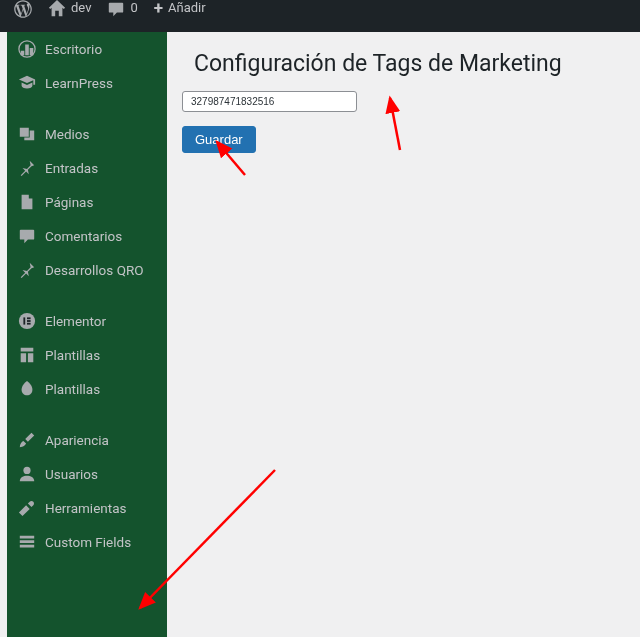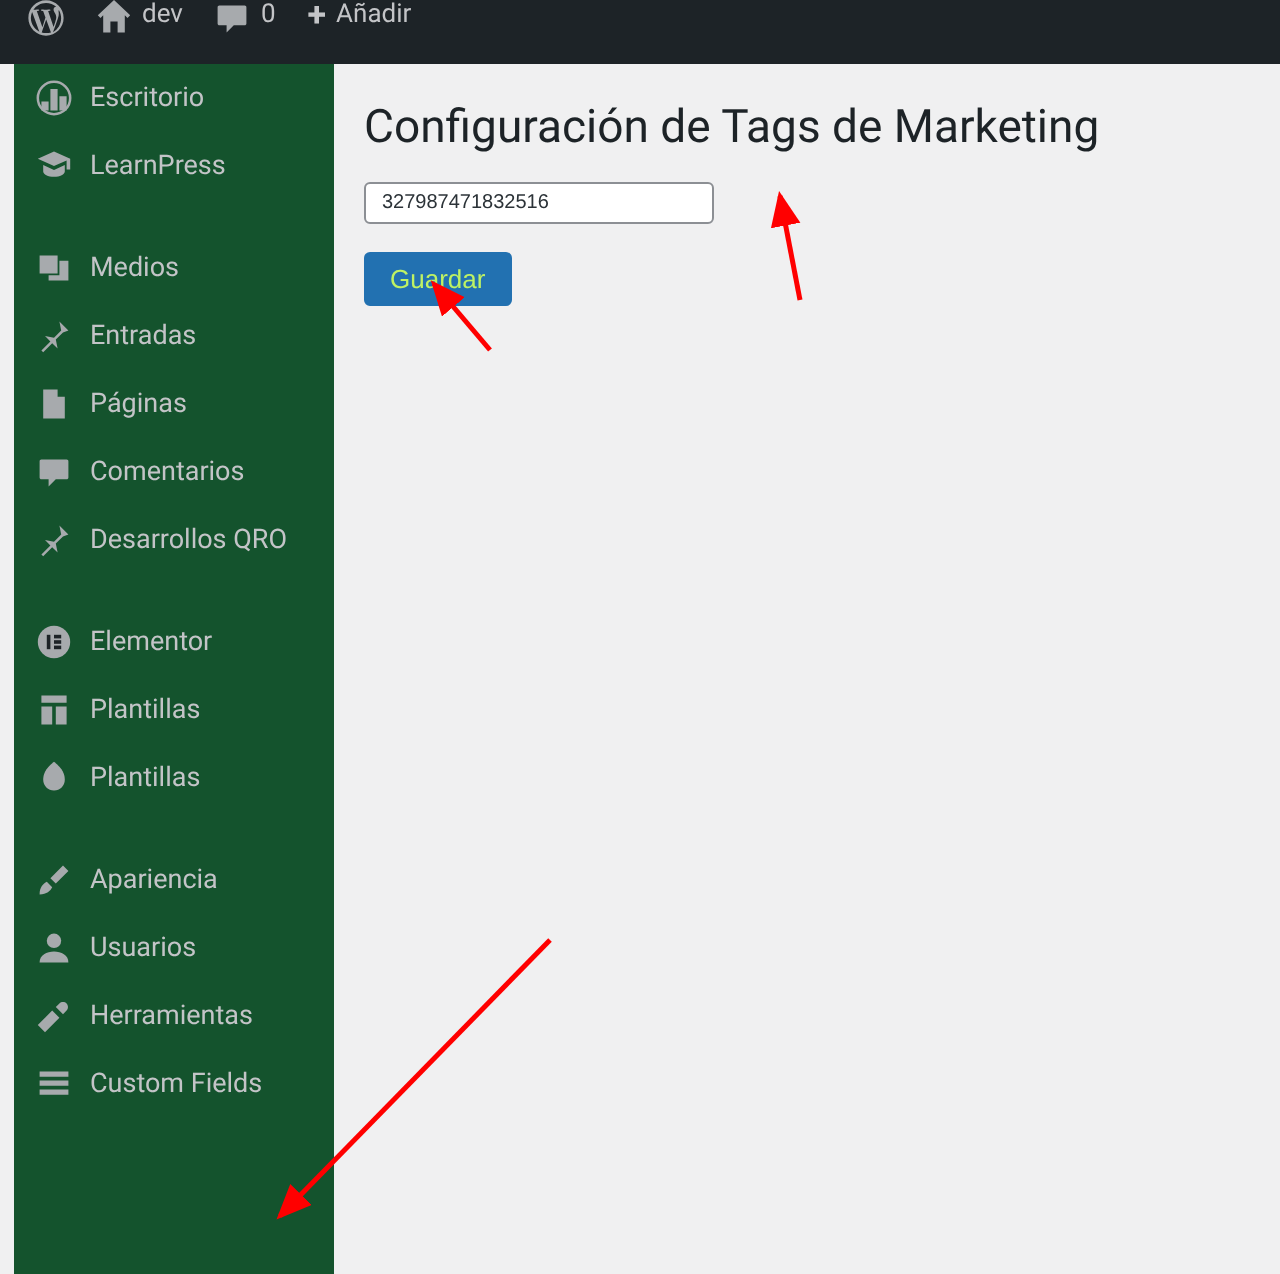--- a/index.html
+++ b/index.html
@@ -91,21 +91,21 @@
     right: 0;
     bottom: 0;
     background: #f0f0f1;
     padding: 12px 22px;
     z-index: 2;
   }
   .content h1 {
     font-size: 23px;
     font-weight: 400;
     color: #1d2327;
-    margin: 6px 0 14px;
+    margin: 6px 12px 14px;
   }
   .form-row {
     display: flex;
     align-items: center;
     gap: 8px;
     font-size: 13px;
     margin-bottom: 14px;
   }
   .form-row label { color: #3c434a; }
   .form-row input[type="text"] {
@@ -113,21 +113,21 @@
     border-radius: 3px;
     padding: 4px 8px;
     font-size: 10px;
     width: 175px;
     background: #fff;
     color: #2c3338;
   }
   .button-primary {
     background: #2271b1;
     border: 1px solid #2271b1;
-    color: #bef264;
+    color: #ffffff;
     padding: 5px 12px;
     font-size: 13px;
     border-radius: 3px;
     cursor: pointer;
   }
 
   
   .arrows {
     position: absolute;
     inset: 0;

